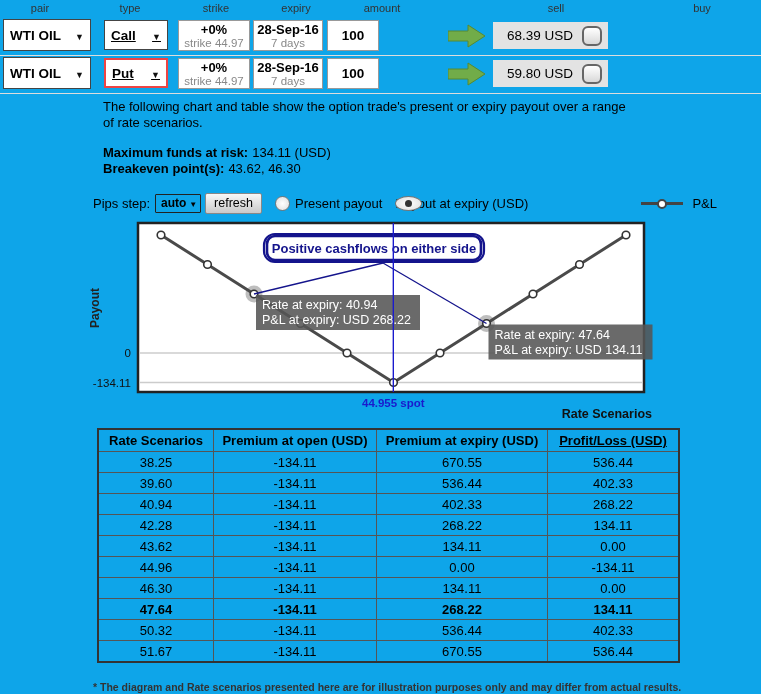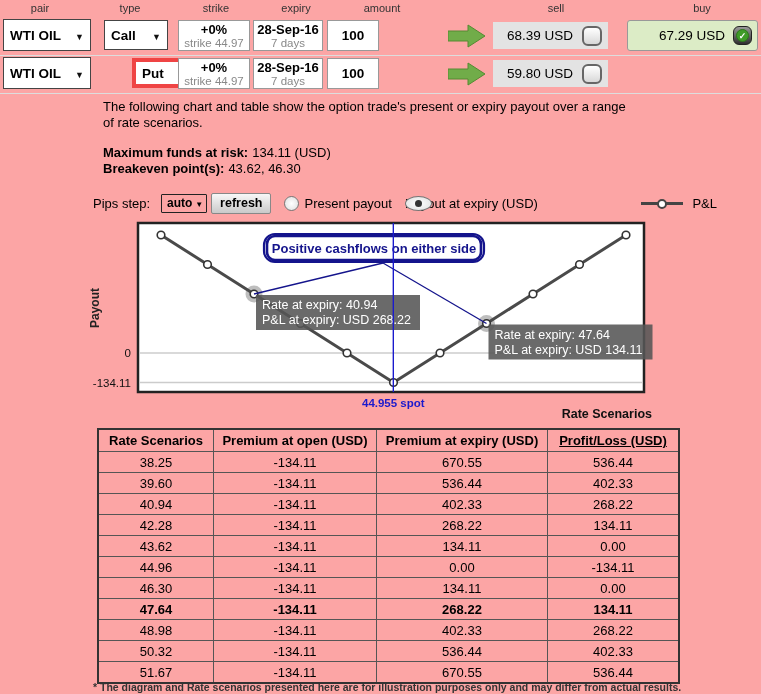--- a/index.html
+++ b/index.html
@@ -1,29 +1,29 @@
 <!DOCTYPE html>
 <html><head>
 <meta charset="utf-8">
 <style>
   html,body { margin:0; padding:0; background:#fff; }
   body { font-family:"Liberation Sans", sans-serif; color:#000; }
-  #page { position:relative; width:761px; height:694px; background:#fca5a5; overflow:hidden; }
+  #page { position:relative; width:761px; height:694px; background:#0ea5e9; overflow:hidden; }
 
   
   .colhead { position:absolute; top:2px; font-size:11px; color:#333; transform:translateX(-50%); white-space:nowrap; }
   .rowline { position:absolute; left:0; width:761px; border-top:1px solid #ddd; }
   .frow { position:absolute; left:0; width:761px; height:34px; }
   .frow > * { box-sizing:border-box; }
   .sel { position:absolute; background:#fff; border:1px solid #444; display:flex; align-items:center;
          justify-content:space-between; padding:0 6px; font-size:13.5px; font-weight:bold; cursor:pointer; }
   .sel .caret::after { content:"▼"; font-size:9px; color:#111; }
   .sel.pair { left:3px; top:0; width:88px; height:32px; }
-  .sel.type { left:104px; top:1px; width:64px; height:30px; }
-  .sel.type.focused { border:4px solid #ef4444;margin-left:28px; }
+  .sel.type { left:104px; top:1px; width:64px; height:30px;text-decoration:underline; }
+  .sel.type.focused { border:2px solid #ef4444; }
   .box { position:absolute; top:1px; height:31px; background:#fff; border:1px solid #999; text-align:center; }
   .box.strike { left:178px; width:72px; }
   .box.expiry { left:253px; width:70px; }
   .box.amount { left:327px; width:52px; display:flex; align-items:center; justify-content:center; font-weight:bold; font-size:13.5px; }
   .b1 { font-weight:bold; font-size:13px; line-height:15px; margin-top:1px; }
   .b2 { font-size:11.5px; color:#888; line-height:13px; }
   .arrow { position:absolute; left:448px; top:5px; }
   .sellbox { position:absolute; left:493px; top:3px; width:115px; height:27px; background:#e3e3e3;
              display:flex; align-items:center; justify-content:flex-end; gap:9px; padding:0 6px;
              font-size:13.5px; cursor:pointer; }
@@ -38,25 +38,25 @@
                 color:#fff; font-size:9px; font-weight:bold; display:flex; align-items:center; justify-content:center; box-sizing:border-box; }
   .chkon .dot::after { content:"✓"; }
 
   
   #desc { position:absolute; left:103px; top:99px; font-size:13px; line-height:16px; }
   #details { position:absolute; left:103px; top:145px; font-size:13px; line-height:16px; }
   #details b { margin-right:4px; }
 
   
   #controls { position:absolute; left:93px; top:192px; width:624px; height:22px; display:flex; align-items:center; font-size:13px; }
-  #pips-select { margin-left:11px; width:46px; height:19px; border:1px solid #222; border-radius:1px;
+  #pips-select { margin-left:5px; width:46px; height:19px; border:1px solid #222; border-radius:1px;
                  display:flex; align-items:center; justify-content:space-between; padding:0 3px 0 5px;
                  font-size:12px; font-weight:bold; cursor:pointer; box-sizing:border-box; }
   #pips-select .caret::after { content:"▼"; font-size:8px; }
-  #refresh-btn { margin-left:4px; height:21px; padding:0 8px; font-size:12.5px; font-weight:bold;
+  #refresh-btn { margin-left:4px; height:21px; padding:0 8px; font-size:12.5px; font-weight:normal;
                  background:linear-gradient(#f8f8f8,#c9c9c9); border:1px solid #888; border-radius:2px; cursor:pointer;
                  font-family:"Liberation Sans", sans-serif; }
   .radio { width:13px; height:13px; border-radius:50%; border:1px solid #777;
            background:radial-gradient(#ffffff,#dddddd); margin-right:5px; flex:0 0 auto; cursor:pointer; }
   .radio.sel { display:flex; align-items:center; justify-content:center; }
   .radio.sel::after { content:""; width:7px; height:7px; border-radius:50%; background:#333; }
   .rgroup { display:flex; align-items:center; margin-left:13px; }
   #legend { margin-left:auto; display:flex; align-items:center; }
   .legline { width:42px; border-top:3px solid #444; position:relative; }
   .legmark { position:absolute; left:16px; top:-6px; width:6px; height:6px; border:2px solid #444;
@@ -109,26 +109,20 @@
     </div>
     <div class="box amount">
       <span>100</span>
     </div>
     <svg class="arrow" width="38" height="24" viewBox="0 0 38 24">
       <polygon points="0,7 20,7 20,1 37,12 20,23 20,17 0,17" fill="#71ac49" stroke="#568a33" stroke-width="1"></polygon>
     </svg>
     <div class="sellbox">
       <span>68.39 USD</span>
       <span class="chk"></span>
-    </div>
-    <div class="buybox">
-      <span>67.29 USD</span>
-      <span class="chkon">
-          <span class="dot"></span>
-        </span>
     </div>
   </div>
   <div class="rowline" style="top:55px"></div>
 
   <div class="frow" style="top:57px">
     <div class="sel pair">
       <span>WTI OIL</span>
         <span class="caret"></span>
     </div>
     <div class="sel type focused">
@@ -280,26 +274,20 @@
           <td>134.11</td>
           <td>0.00</td>
         </tr>
         <tr class="boldrow">
           <td>47.64</td>
           <td>-134.11</td>
           <td>268.22</td>
           <td>134.11</td>
         </tr>
         <tr>
-          <td>48.98</td>
-          <td>-134.11</td>
-          <td>402.33</td>
-          <td>268.22</td>
-        </tr>
-        <tr>
           <td>50.32</td>
           <td>-134.11</td>
           <td>536.44</td>
           <td>402.33</td>
         </tr>
         <tr>
           <td>51.67</td>
           <td>-134.11</td>
           <td>670.55</td>
           <td>536.44</td>

